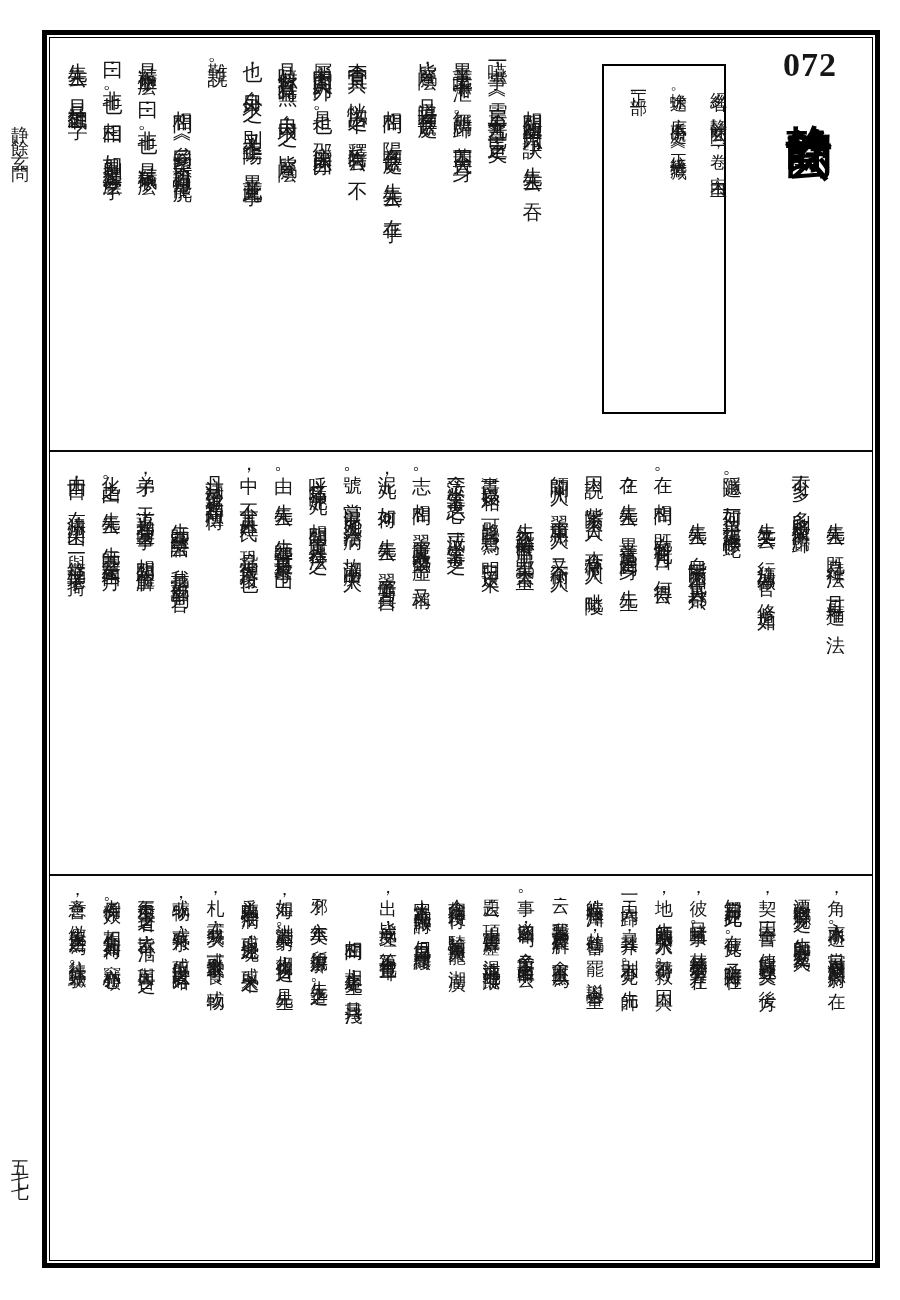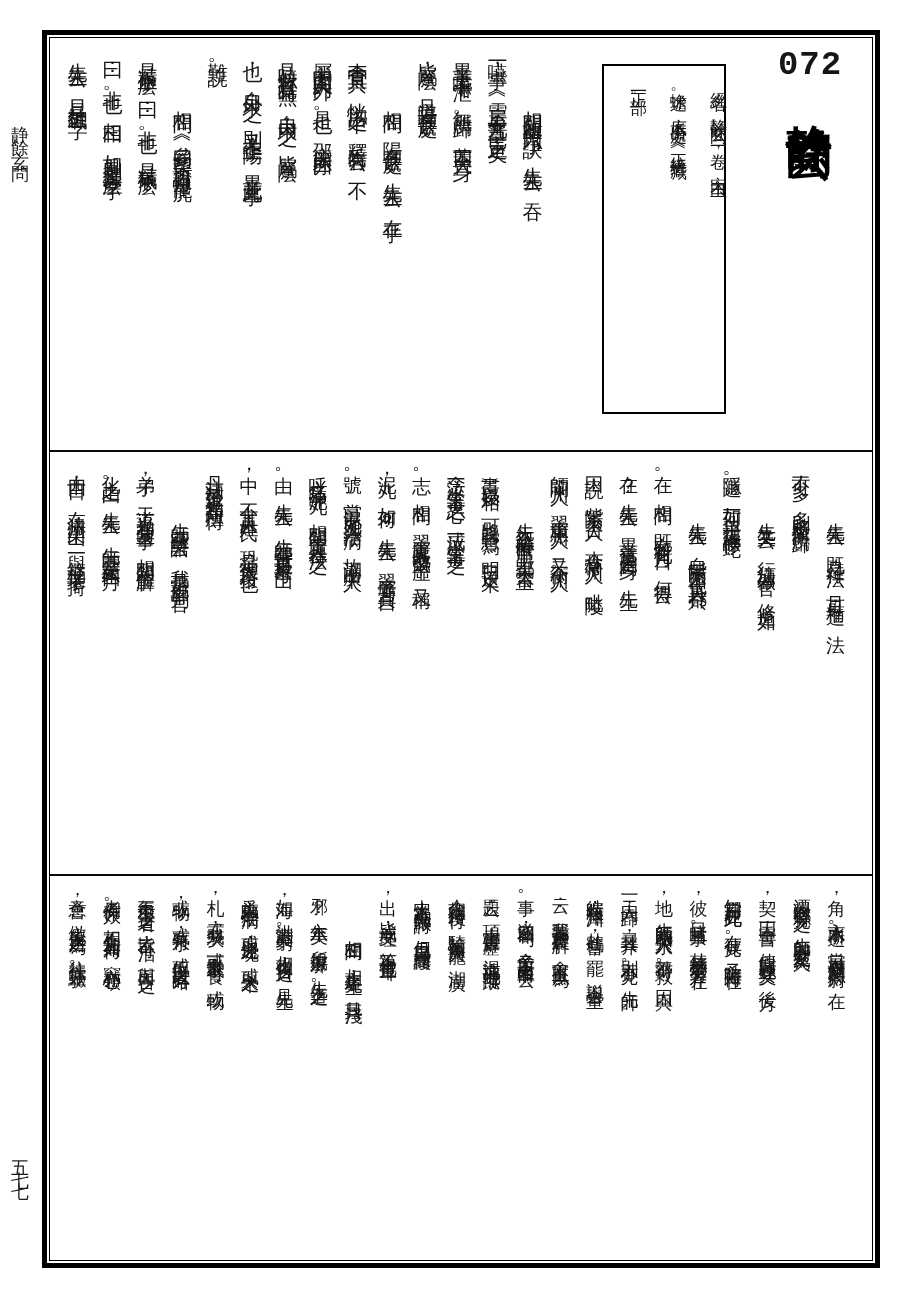--- a/index.html
+++ b/index.html
@@ -56,21 +56,21 @@
   .register-middle .vline { font-size: 19px; letter-spacing: 4px; line-height: 34.5px; }
   .register-bottom .vline { font-size: 18px; letter-spacing: 2.5px; line-height: 34.5px; }
 
   
   .header-col {
     position: absolute; top: 8px; right: 20px; width: 84px;
     text-align: center;
   }
   .catalog-number {
     font-size: 34px; font-weight: 700;
-    font-family: Liberation Mono, monospace;
+    font-family: Liberation Serif, serif;
     letter-spacing: 1px;
   }
   .book-title {
     writing-mode: vertical-rl; text-orientation: mixed;
     font-size: 46px; font-weight: 700;
     letter-spacing: 3px; line-height: 84px;
     margin: 4px auto 0; color: #000;
   }
 
   

